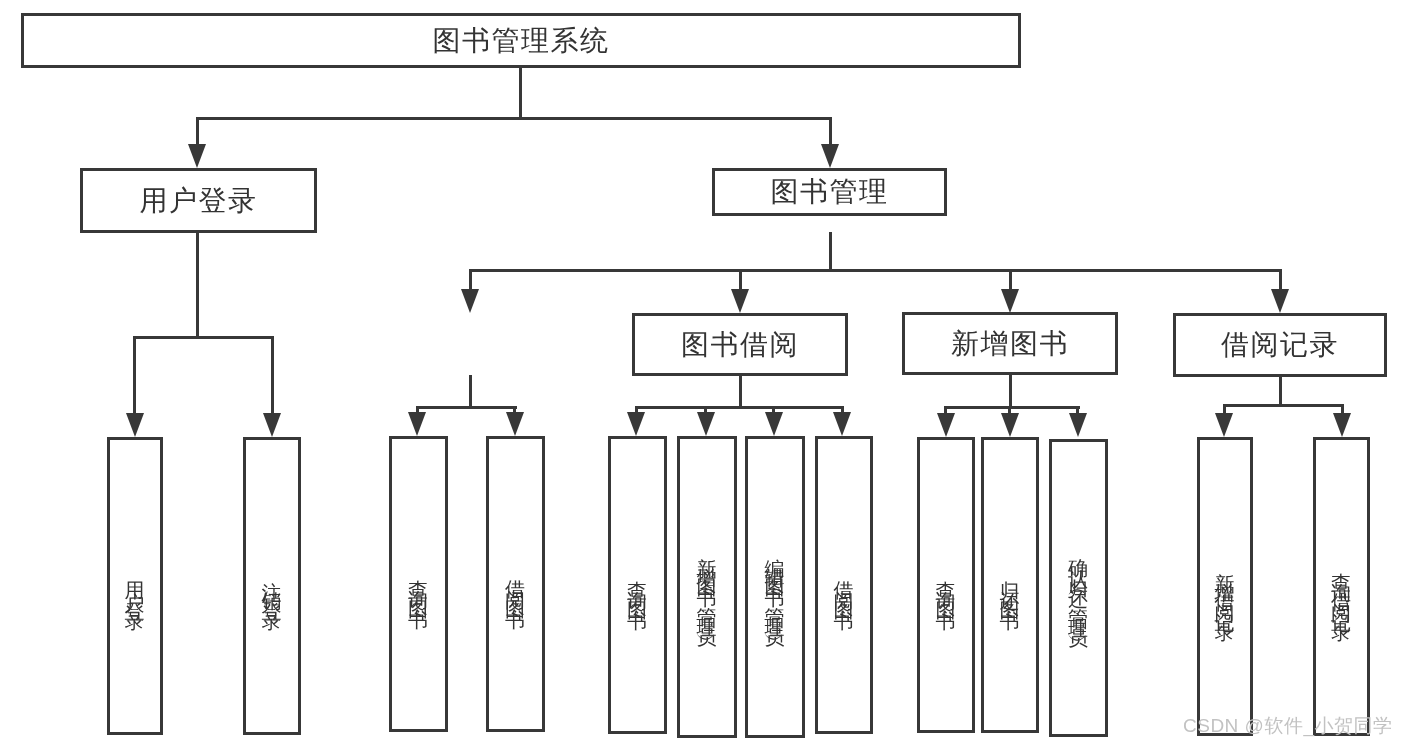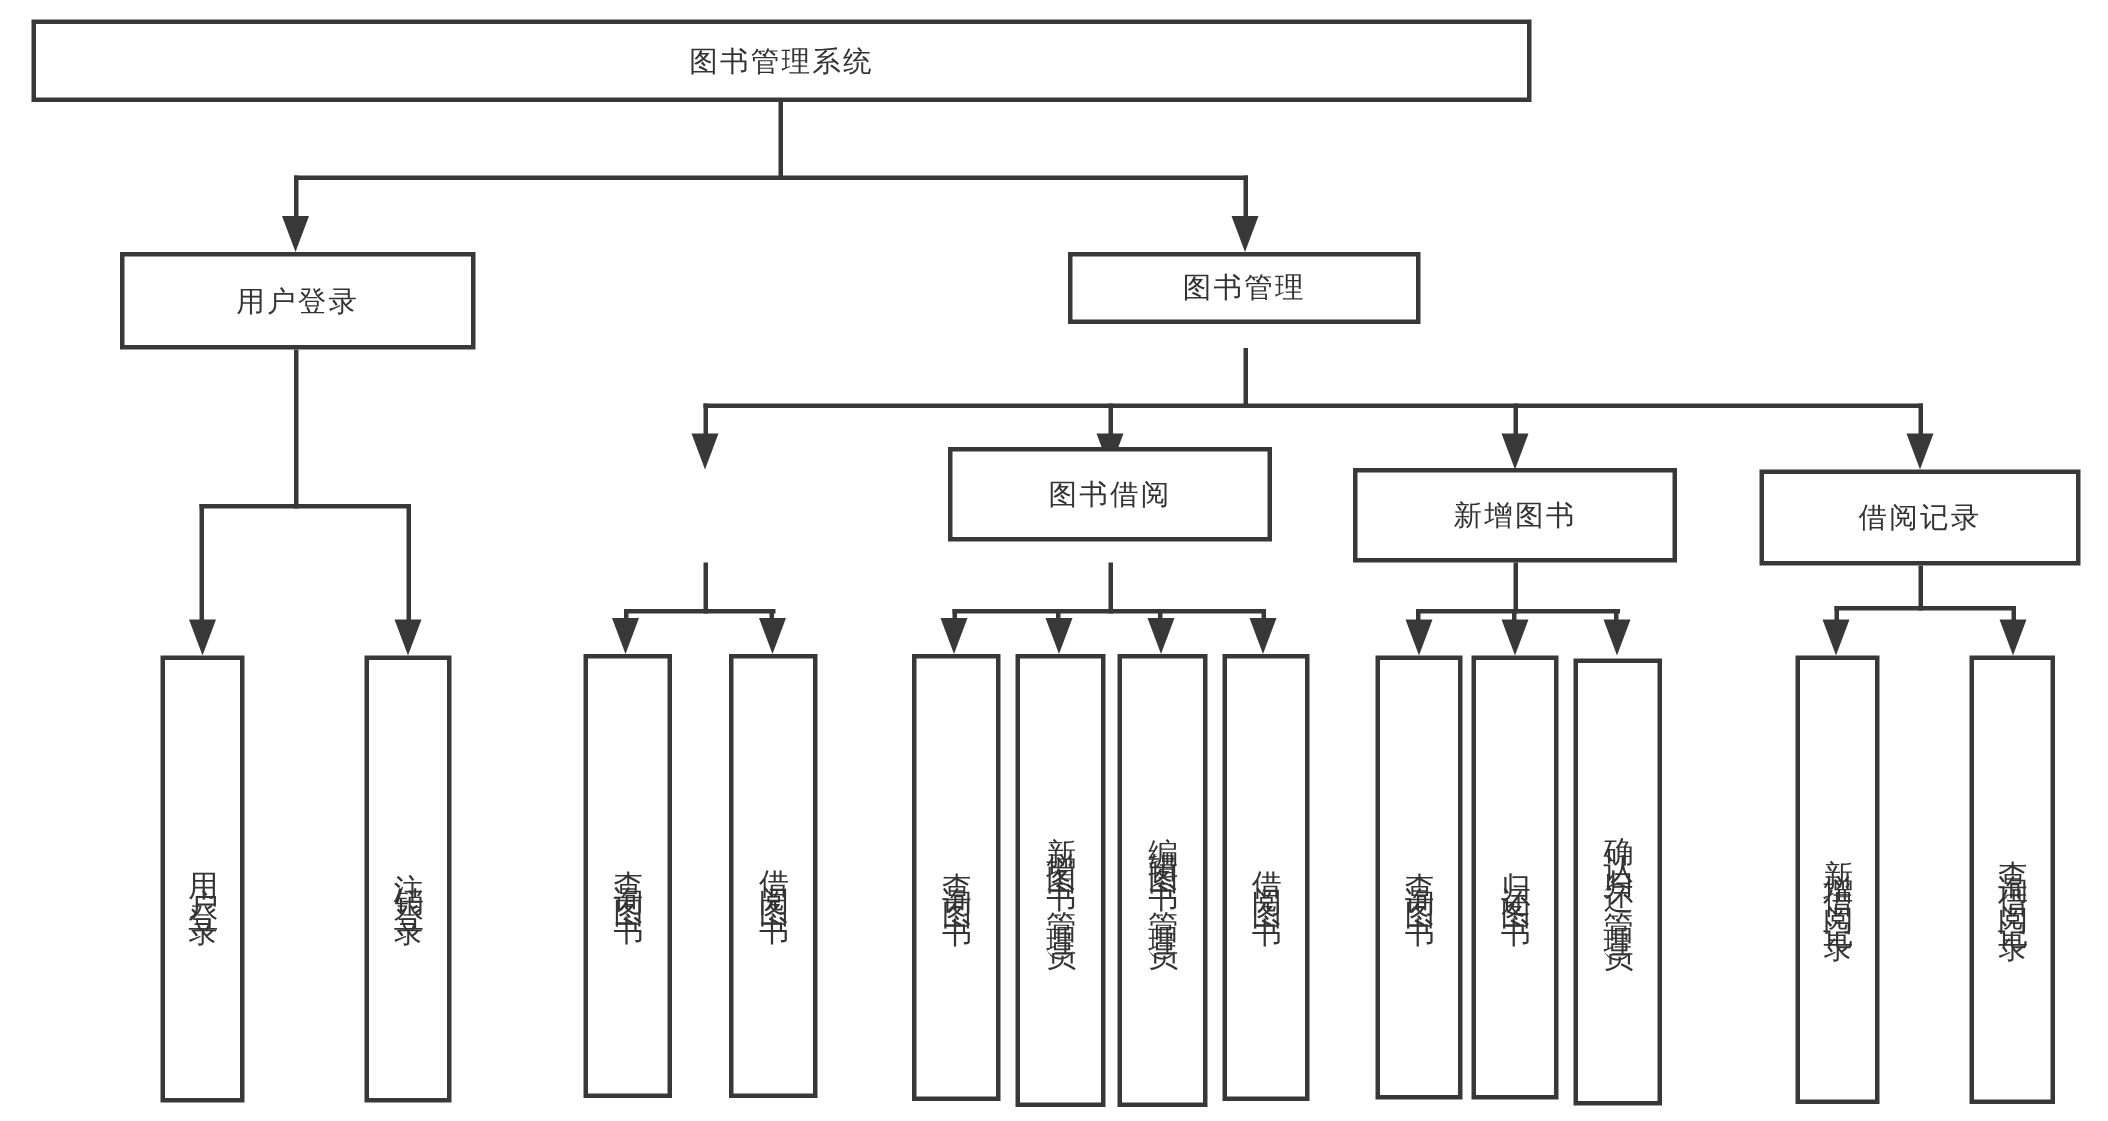--- a/index.html
+++ b/index.html
@@ -20,21 +20,21 @@
   .box{
     position:absolute;
     box-sizing:border-box;
     border:3px solid var(--line);
     background:#fff;
     display:flex;
     align-items:center;
     justify-content:center;
   }
   .hlabel{
-    font-size:19px;
+    font-size:28px;
     letter-spacing:1.5px;
     white-space:nowrap;
   }
   .vbox{
     writing-mode:vertical-rl;
     text-orientation:upright;
   }
   .vlabel{
     font-size:20px;
     letter-spacing:10px;
@@ -130,21 +130,21 @@
     <span class="hlabel">图书管理系统</span>
   </div>
 
   <div class="box" style="left:80px;top:168px;width:237px;height:65px;">
     <span class="hlabel">用户登录</span>
   </div>
   <div class="box" style="left:712px;top:168px;width:235px;height:48px;">
     <span class="hlabel">图书管理</span>
   </div>
 
-  <div class="box" style="left:632px;top:298px;width:216px;height:63px;font-family:Liberation Serif, serif;">
+  <div class="box" style="left:632px;top:313px;width:216px;height:63px;font-family:Liberation Serif, serif;">
     <span class="hlabel">图书借阅</span>
   </div>
   <div class="box" style="left:902px;top:312px;width:216px;height:63px;">
     <span class="hlabel">新增图书</span>
   </div>
   <div class="box" style="left:1173px;top:313px;width:214px;height:64px;">
     <span class="hlabel">借阅记录</span>
   </div>
 
   <div class="box vbox" style="left:107px;top:437px;width:56px;height:298px;">
@@ -184,14 +184,15 @@
     <span class="vlabel">确认归还（管理员）</span>
   </div>
 
   <div class="box vbox" style="left:1197px;top:437px;width:56px;height:299px;">
     <span class="vlabel">新增借阅记录</span>
   </div>
   <div class="box vbox" style="left:1313px;top:437px;width:57px;height:299px;">
     <span class="vlabel">查询借阅记录</span>
   </div>
 
+  <div class="watermark">CSDN @软件_小贺同学</div>
 
 </div>
 
 </body></html>

